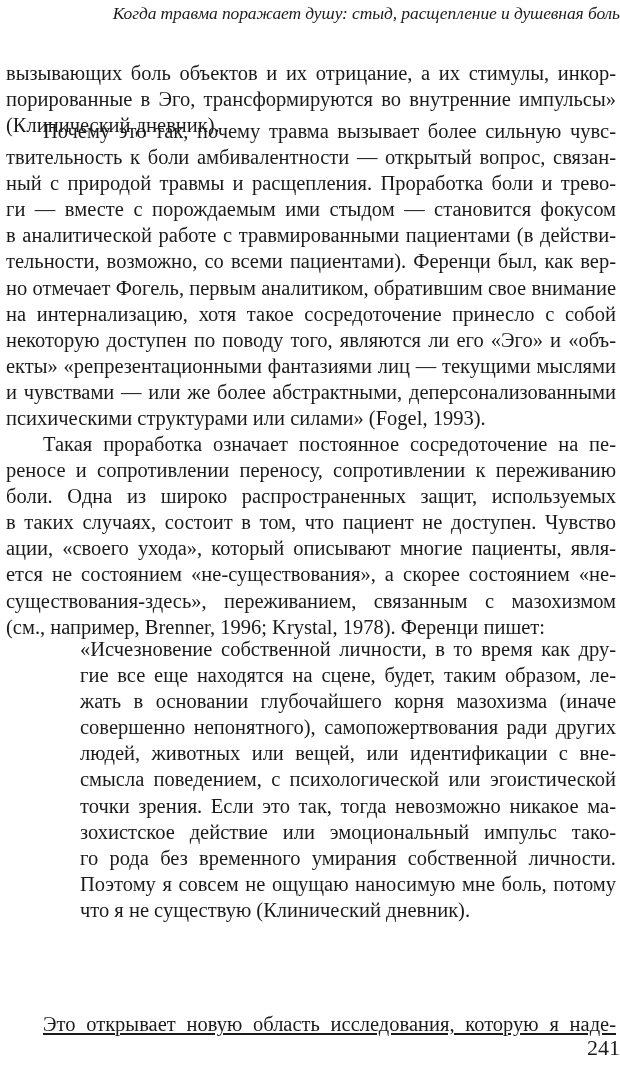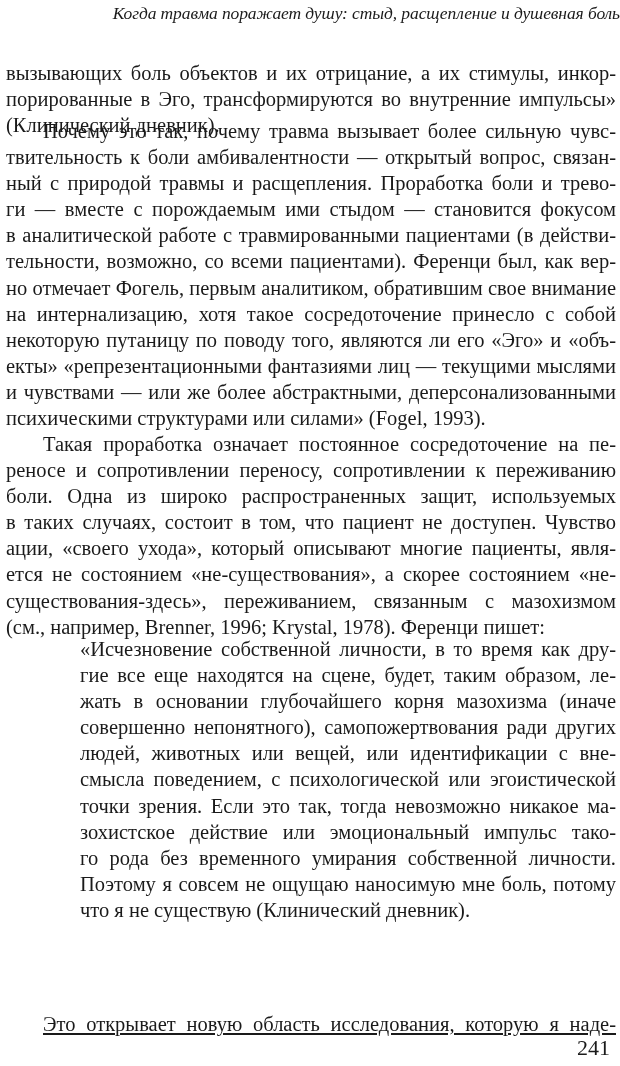--- a/index.html
+++ b/index.html
@@ -24,21 +24,21 @@
     .line.last { text-align-last: left; }
     .line.indent { padding-left: 37px; }
     .quote {
       position: absolute; left: 80px; width: 536px;
       font-size: 20.5px; line-height: 26.1px;
     }
     .footer-sig {
       position: absolute; left: 12px; top: 1044px; font-size: 14px; line-height: 16px; margin-top: 28px;
     }
     .page-number {
-      position: absolute; right: 10px; top: 1036px; font-size: 22px; line-height: 24px;
+      position: absolute; right: 0; top: 1036px; font-size: 22px; line-height: 24px;
     }
   </style>
 </head>
 <body>
 
 <div class="running-head">Когда травма поражает душу: стыд, расщепление и душевная боль</div>
 
 <div class="body-text" style="top:40px;margin-top:20px;">
   <span class="line">вызывающих боль объектов и их отрицание, а их стимулы, инкор-</span>
   <span class="line">порированные в Эго, трансформируются во внутренние импульсы»</span>
@@ -47,21 +47,21 @@
 
 <div class="body-text" style="top:118px;">
   <span class="line indent">Почему это так, почему травма вызывает более сильную чувс-</span>
   <span class="line">твительность к боли амбивалентности — открытый вопрос, связан-</span>
   <span class="line">ный с природой травмы и расщепления. Проработка боли и трево-</span>
   <span class="line">ги — вместе с порождаемым ими стыдом — становится фокусом</span>
   <span class="line">в аналитической работе с травмированными пациентами (в действи-</span>
   <span class="line">тельности, возможно, со всеми пациентами). Ференци был, как вер-</span>
   <span class="line">но отмечает Фогель, первым аналитиком, обратившим свое внимание</span>
   <span class="line">на интернализацию, хотя такое сосредоточение принесло с собой</span>
-  <span class="line">некоторую путаницу по поводу того, являются ли его «Эго» и «объ-</span>
+  <span class="line">некоторую доступен по поводу того, являются ли его «Эго» и «объ-</span>
   <span class="line">екты» «репрезентационными фантазиями лиц — текущими мыслями</span>
   <span class="line">и чувствами — или же более абстрактными, деперсонализованными</span>
   <span class="line last">психическими структурами или силами» (Fogel, 1993).</span>
 </div>
 
 <div class="body-text" style="top:431px;">
   <span class="line indent">Такая проработка означает постоянное сосредоточение на пе-</span>
   <span class="line">реносе и сопротивлении переносу, сопротивлении к переживанию</span>
   <span class="line">боли. Одна из широко распространенных защит, используемых</span>
   <span class="line">в таких случаях, состоит в том, что пациент не доступен. Чувство</span>

